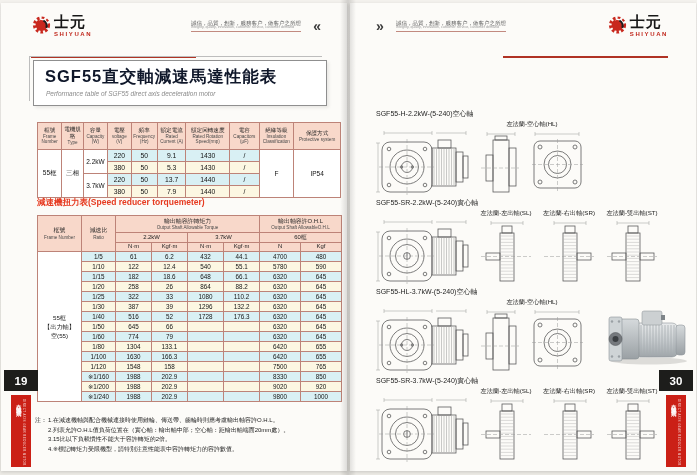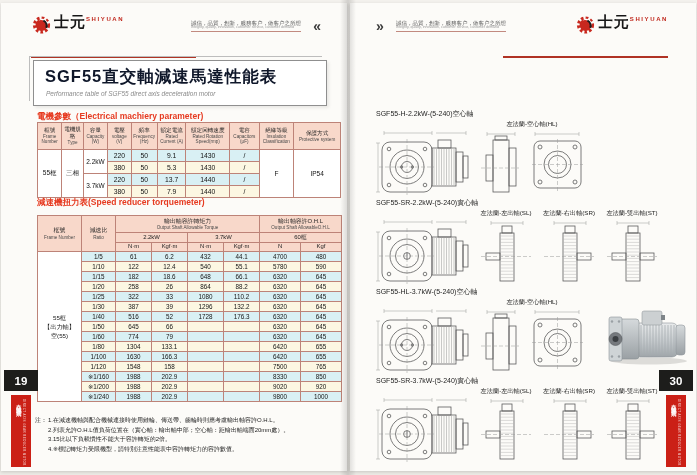--- a/index.html
+++ b/index.html
@@ -8,21 +8,21 @@
   .page{position:absolute;top:3px;height:468px;width:346px;background:#fcfbf8;box-shadow:0 1px 3px rgba(0,0,0,.15)}
   .page.left{left:1px}
   .page.right{left:350px}
   .gutter{position:absolute;left:340px;top:0;width:16px;height:475px;background:linear-gradient(90deg,rgba(0,0,0,0),rgba(0,0,0,.14) 50%,rgba(0,0,0,0));z-index:5}
 
   
   .hdr{position:absolute;top:9px;left:0;right:0;height:40px}
   .logo{position:absolute;display:flex;align-items:flex-start;gap:2px}
   .page.left .logo{left:30px;top:2px}
   .page.right .logo{right:28px;top:2px}
-  .logo-text{display:flex;flex-direction:row;line-height:1}
+  .logo-text{display:flex;flex-direction:column;line-height:1}
   .logo-cn{font-size:15px;font-weight:bold;color:#171717;letter-spacing:1px}
   .logo-en{font-size:6px;font-weight:bold;color:#c0271c;letter-spacing:1.6px;margin-top:2px}
   .tagline{position:absolute;top:8px;line-height:1.1}
   .page.left .tagline{right:46px;text-align:left}
   .page.right .tagline{left:46px}
   .tl-cn{font-size:5.5px;color:#5a5a5a}
   .tl-en{font-size:3.6px;color:#9a9a9a;border-bottom:1px solid #c28a80;padding-bottom:1px}
   .chev{position:absolute;top:6px;font-size:14px;font-weight:bold;color:#3c3c3c}
   .page.left .chev{right:26px}
   .page.right .chev{left:26px}
@@ -113,21 +113,20 @@
       </div>
       <div class="chev">«</div>
       <div class="hdr-rule-logo"></div>
     </div>
 
     <div class="title-box">
       <div class="title-cn">SGF55直交軸減速馬達性能表</div>
       <div class="title-en">Performance table of SGF55 direct axis deceleration motor</div>
     </div>
 
-    <div class="sec-title st1">電機參數（Electrical machiery parameter)</div>
     <table class="tbl elec">
         <colgroup>
           <col style="width: 24px;">
           <col style="width: 21px;">
           <col style="width: 24px;">
           <col style="width: 23px;">
           <col style="width: 26px;">
           <col style="width: 28px;">
           <col style="width: 43px;">
           <col style="width: 29px;">

